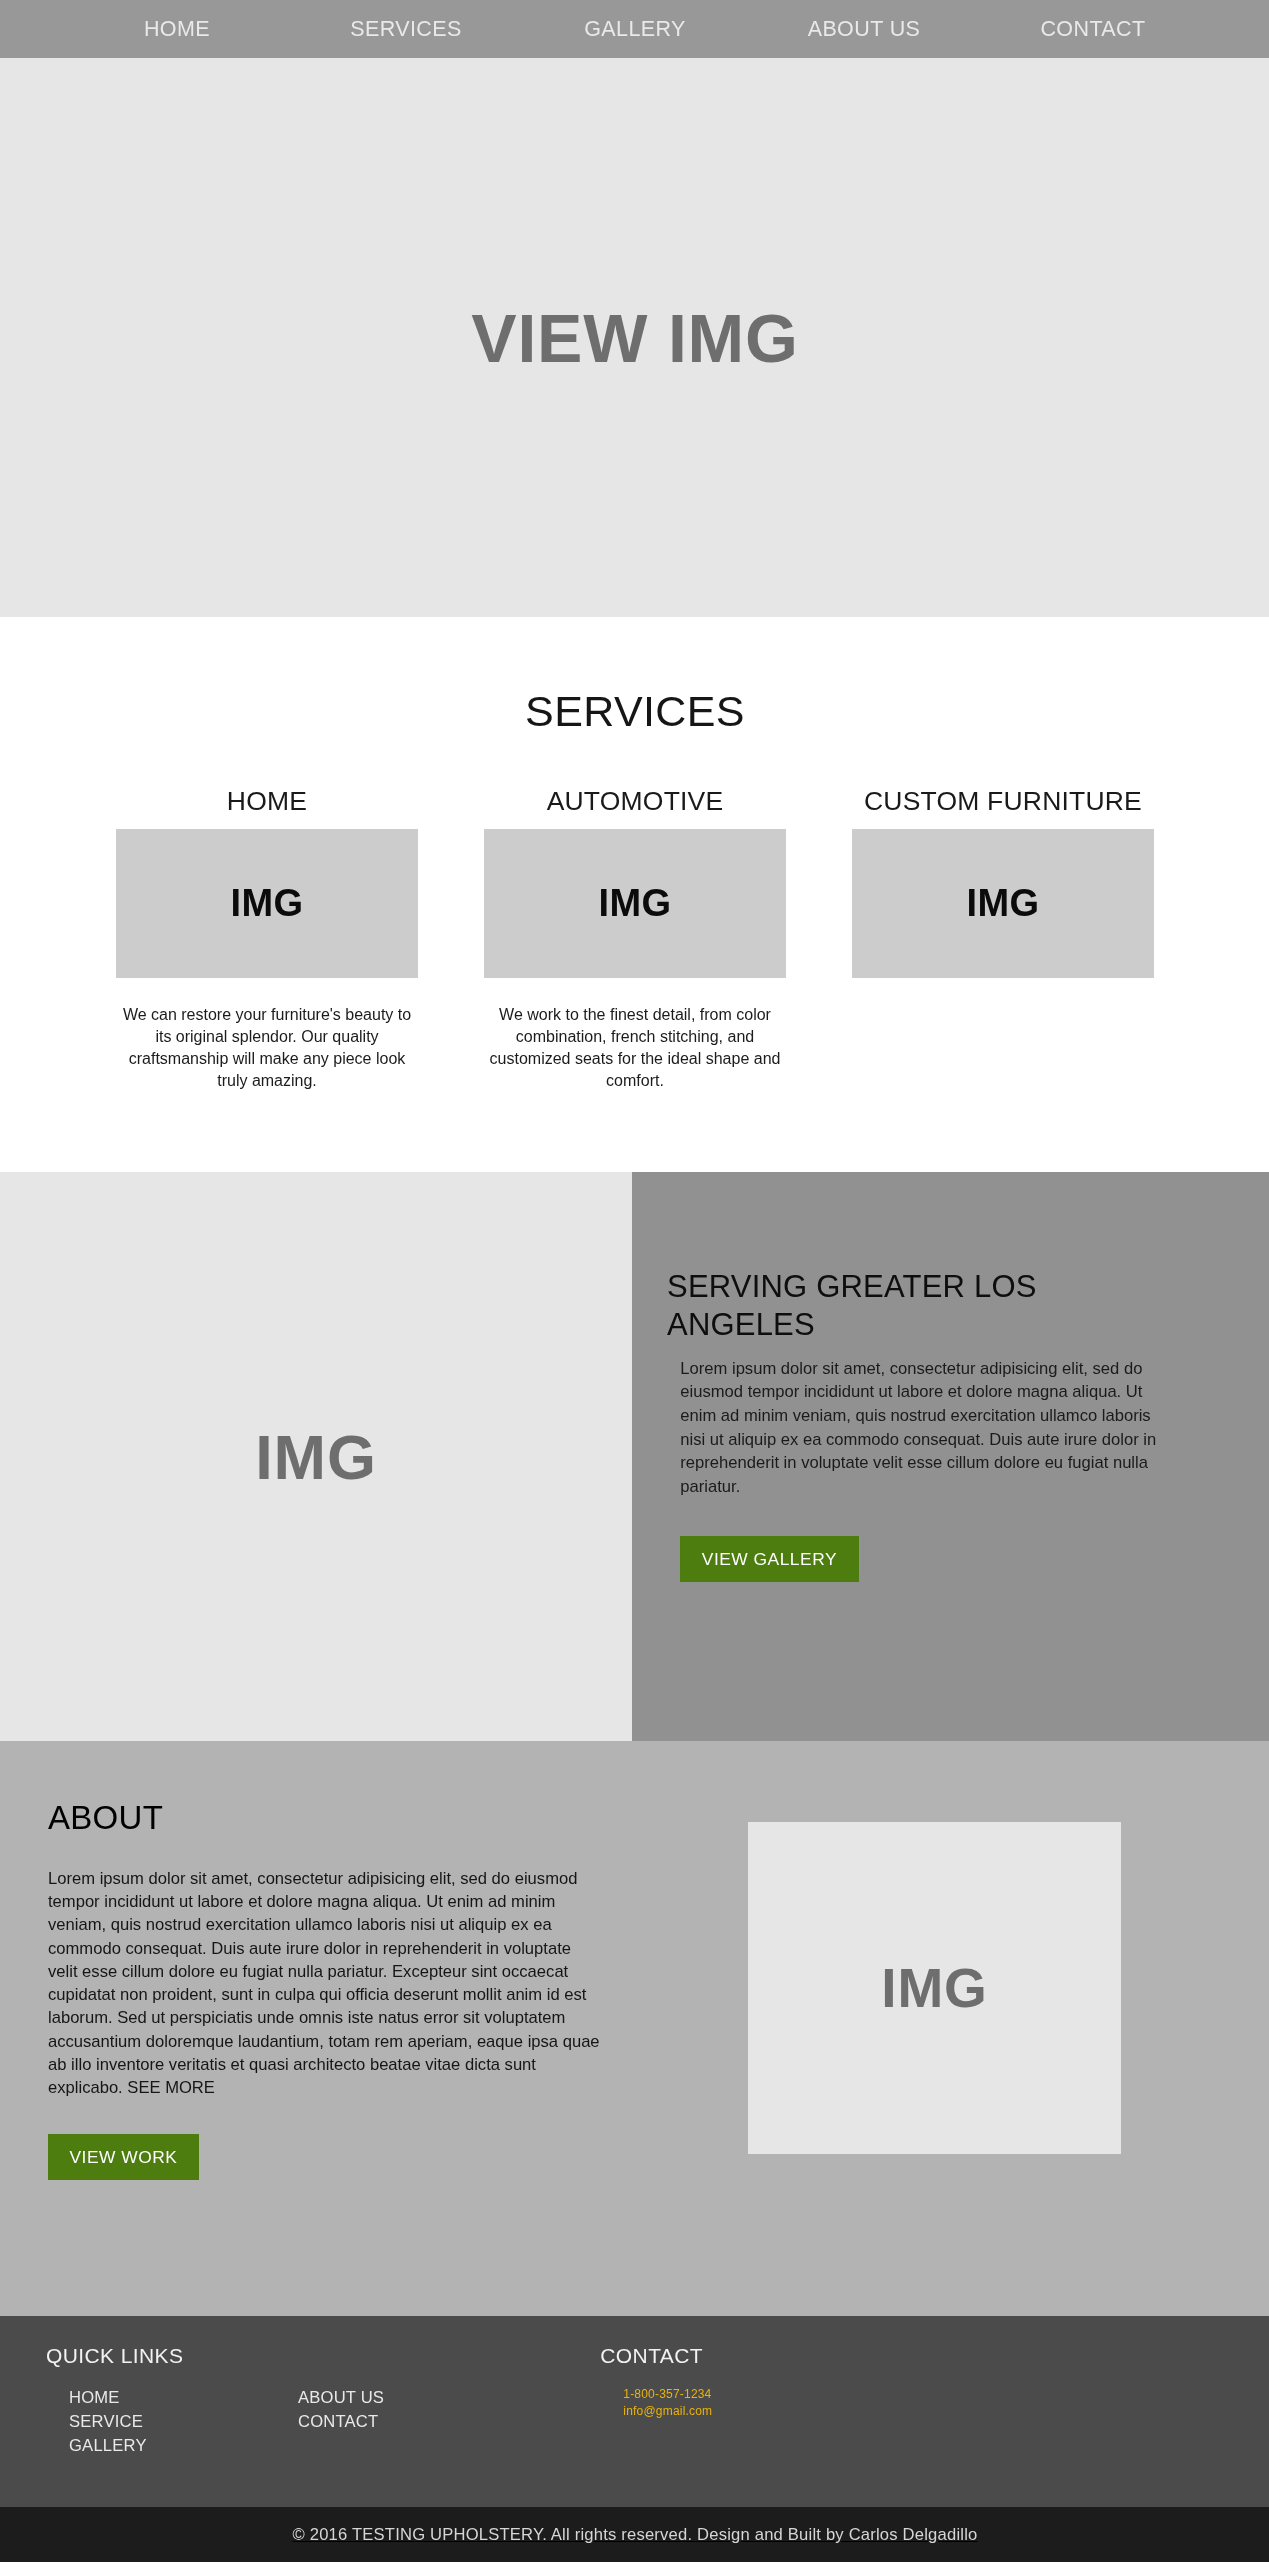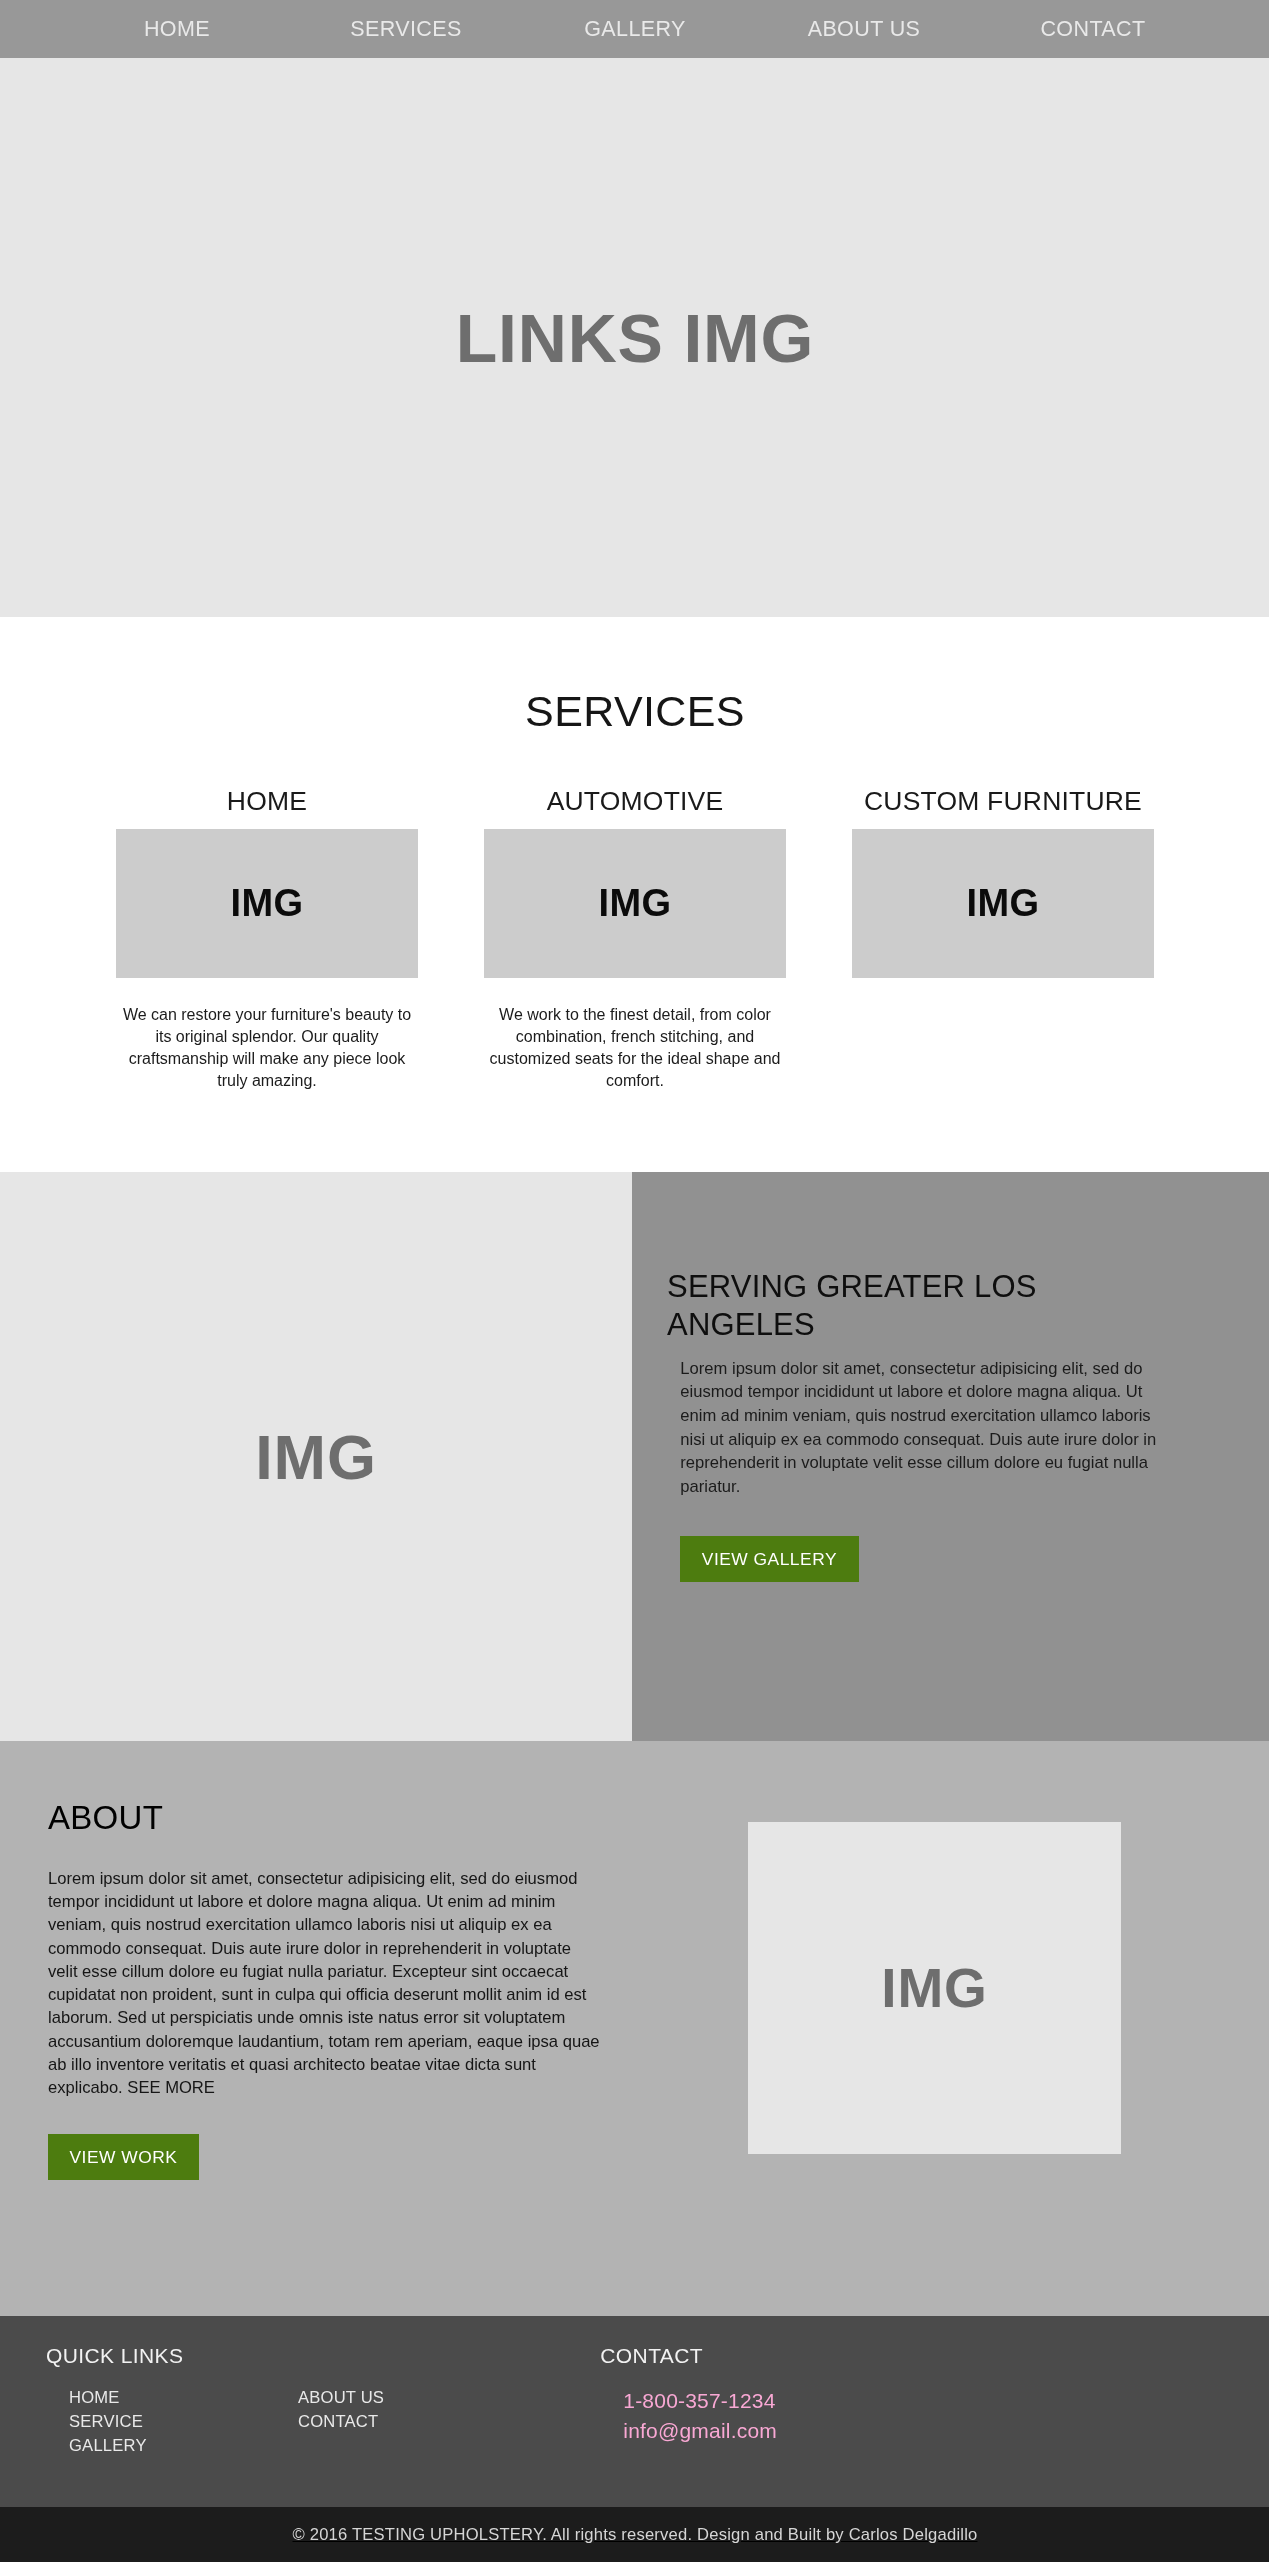--- a/index.html
+++ b/index.html
@@ -209,23 +209,23 @@
   .footer-list li {
     font-size: 16.6px;
     font-weight: 300;
     color: #e9e9e9;
     line-height: 1.45;
     letter-spacing: 0.2px;
     cursor: pointer;
   }
   .footer-contact-lines { padding-left: 23px; }
   .footer-contact-lines div {
-    font-size: 21px;
-    font-weight: 300;
-    color: #f9a8d4;
+    font-size: 12px;
+    font-weight: 300;
+    color: #eab308;
     line-height: 1.45;
     letter-spacing: 0.2px;
   }
 
   .copyright {
     background: #1c1c1c;
     height: 55px;
     display: flex;
     align-items: center;
     justify-content: center;
@@ -243,21 +243,21 @@
 
 <nav class="navbar">
   <div class="nav-item">HOME</div>
   <div class="nav-item">SERVICES</div>
   <div class="nav-item">GALLERY</div>
   <div class="nav-item">ABOUT  US</div>
   <div class="nav-item">CONTACT</div>
 </nav>
 
 <section class="hero">
-  <div class="hero-title">LINKS IMG</div>
+  <div class="hero-title">VIEW IMG</div>
 </section>
 
 <section class="services">
   <h2 class="services-title">SERVICES</h2>
   <div class="cards">
 
     <div class="card">
       <div class="card-title">HOME</div>
       <div class="card-img">IMG</div>
       <p class="card-text">We can restore your furniture's beauty to its original splendor. Our quality craftsmanship will make any piece look truly amazing.</p>

